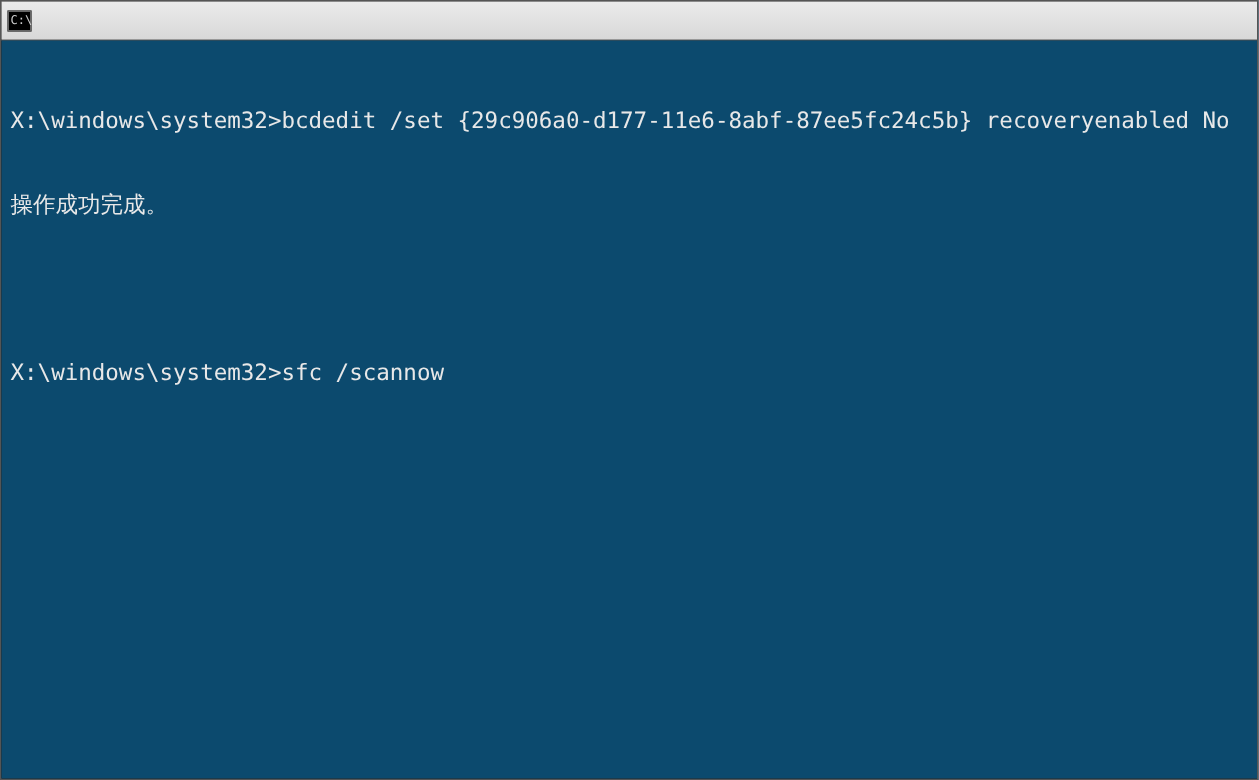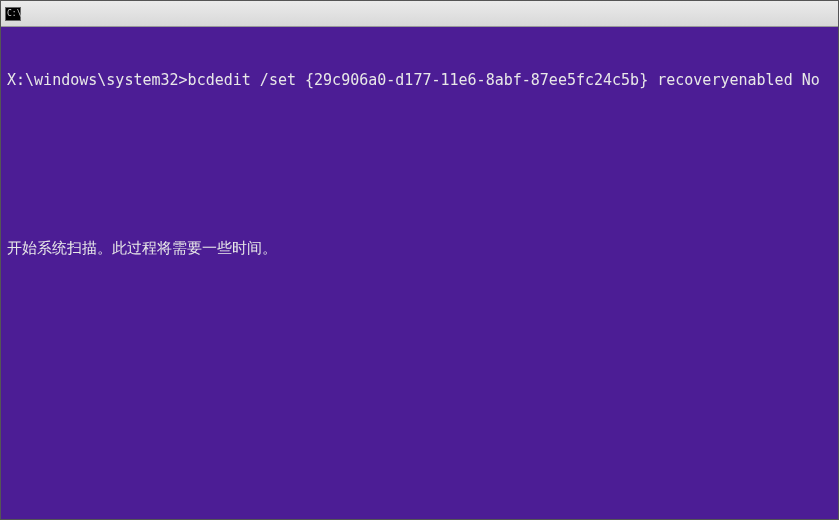--- a/index.html
+++ b/index.html
@@ -48,21 +48,21 @@
       color: #ccc;
       font-size: 8px;
       line-height: 1;
       font-family: monospace;
     }
     .title-text {
       white-space: nowrap;
     }
     .terminal {
       flex: 1;
-      background: #4c1d95;
+      background: #0c4a6e;
       color: #e8e8e8;
       font-size: 15px;
       line-height: 1.25;
       padding: 6px 6px;
       white-space: pre;
       font-family: "NSimSun", "SimSun", "Consolas", monospace;
       overflow: hidden;
     }
     .line {
       white-space: pre-wrap;
@@ -76,19 +76,20 @@
 <body>
 
 <div class="window">
   <div class="titlebar">
     <div class="title-icon">
       <span class="title-icon-inner">C:\</span>
     </div>
   </div>
   <div class="terminal">
     <div class="line">X:\windows\system32&gt;bcdedit /set {29c906a0-d177-11e6-8abf-87ee5fc24c5b} recoveryenabled No</div>
+    <div class="line">操作成功完成。</div>
     <div class="blank"></div>
+    <div class="line">X:\windows\system32&gt;sfc /scannow</div>
     <div class="blank"></div>
-    <div class="line">开始系统扫描。此过程将需要一些时间。</div>
     <div class="blank"></div>
     
   </div>
 </div>
 
 </body></html>

